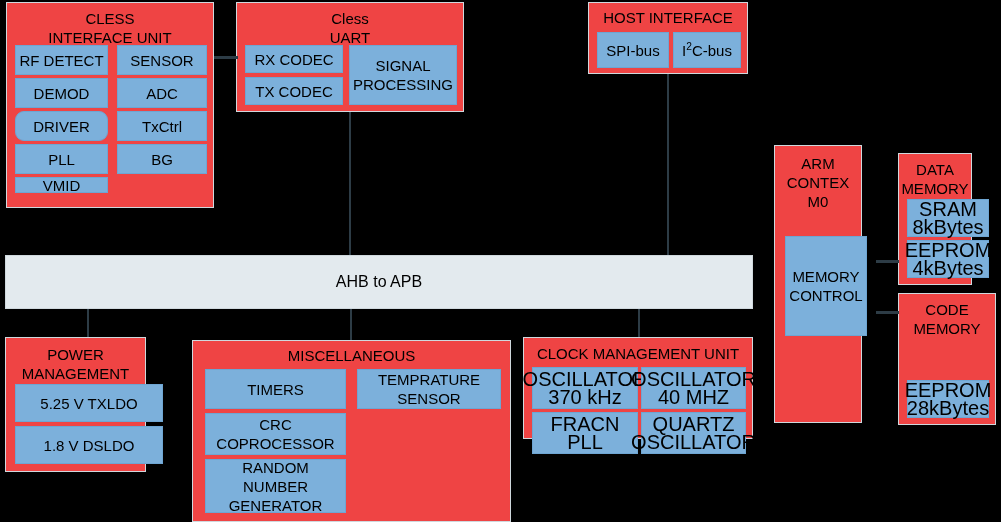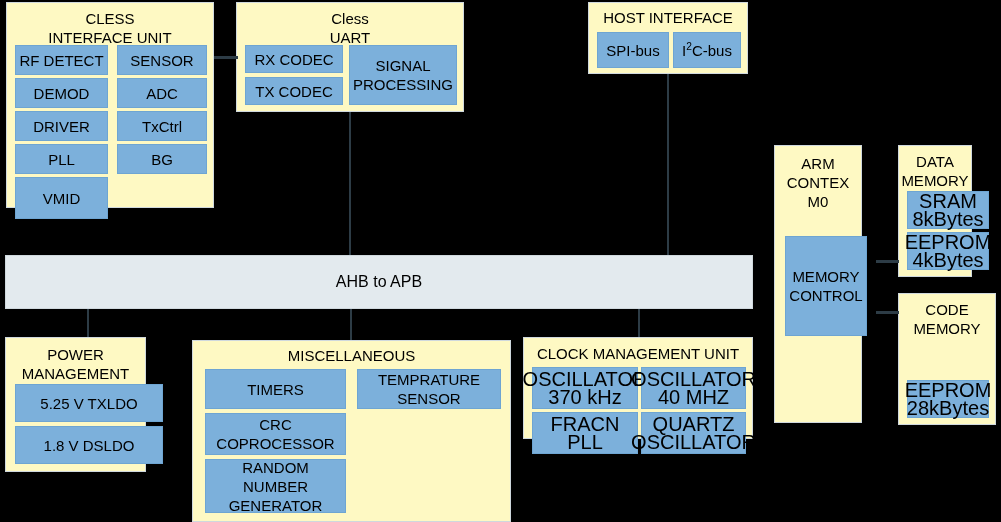--- a/index.html
+++ b/index.html
@@ -12,21 +12,21 @@
     position: relative;
     width: 1001px;
     height: 522px;
     background: #000000;
     font-family: "Liberation Sans", sans-serif;
     overflow: hidden;
   }
   
   .panel {
     position: absolute;
-    background: #fef9c3;
+    background: #ef4444;
     border: 1px solid #cfd8dd;
     box-sizing: border-box;
   }
   .panel-title {
     position: absolute;
     left: 0;
     right: 0;
     text-align: center;
     color: #000000;
     font-size: 15px;
@@ -80,25 +80,25 @@
 
 <div id="canvas">
 
   <div class="panel" style="left:6px; top:2px; width:208px; height:206px;">
     <div class="panel-title" style="top:6px;">CLESS
 INTERFACE UNIT</div>
     <div class="blk" style="left:8px; top:42px; width:93px; height:30px;">RF DETECT</div>
     <div class="blk" style="left:110px; top:42px; width:90px; height:30px;">SENSOR</div>
     <div class="blk" style="left:8px; top:75px; width:93px; height:30px;">DEMOD</div>
     <div class="blk" style="left:110px; top:75px; width:90px; height:30px;">ADC</div>
-    <div class="blk" style="left:8px; top:108px; width:93px; height:30px;">DRIVER</div>
+    <div class="blk" style="left:8px; top:108px; width:93px; height:30px;border-radius:9px;">DRIVER</div>
     <div class="blk" style="left:110px; top:108px; width:90px; height:30px;">TxCtrl</div>
     <div class="blk" style="left:8px; top:141px; width:93px; height:30px;">PLL</div>
     <div class="blk" style="left:110px; top:141px; width:90px; height:30px;">BG</div>
-    <div class="blk" style="left:8px; top:174px; width:93px; height:42px;">VMID</div>
+    <div class="blk" style="left:8px; top:174px; width:93px; height:16px;">VMID</div>
   </div>
 
   <div class="panel" style="left:236px; top:2px; width:228px; height:110px;">
     <div class="panel-title" style="top:6px;">Cless
 UART</div>
     <div class="blk" style="left:8px; top:42px; width:98px; height:28px;">RX CODEC</div>
     <div class="blk" style="left:8px; top:74px; width:98px; height:28px;">TX CODEC</div>
     <div class="blk" style="left:112px; top:42px; width:108px; height:60px;">SIGNAL
 PROCESSING</div>
   </div>
@@ -109,21 +109,21 @@
     <div class="blk" style="left:84px; top:29px; width:68px; height:36px;"><span>I<sup>2</sup>C-bus</span></div>
   </div>
 
   <div class="panel" style="left:774px; top:145px; width:88px; height:278px;">
     <div class="panel-title" style="top:8px;">ARM
 CONTEX M0</div>
     <div class="blk" style="left:10px; top:90px; width:82px; height:100px;">MEMORY
 CONTROL</div>
   </div>
 
-  <div class="panel" style="left:898px; top:145px; width:74px; height:132px;">
+  <div class="panel" style="left:898px; top:153px; width:74px; height:132px;">
     <div class="panel-title" style="top:6px;">DATA
 MEMORY</div>
     <div class="blk small" style="left:8px; top:45px; width:82px; height:38px;">SRAM
 8kBytes</div>
     <div class="blk small" style="left:8px; top:86px; width:82px; height:38px;">EEPROM
 4kBytes</div>
   </div>
 
   <div class="panel" style="left:898px; top:293px; width:98px; height:132px;">
     <div class="panel-title" style="top:6px;">CODE

